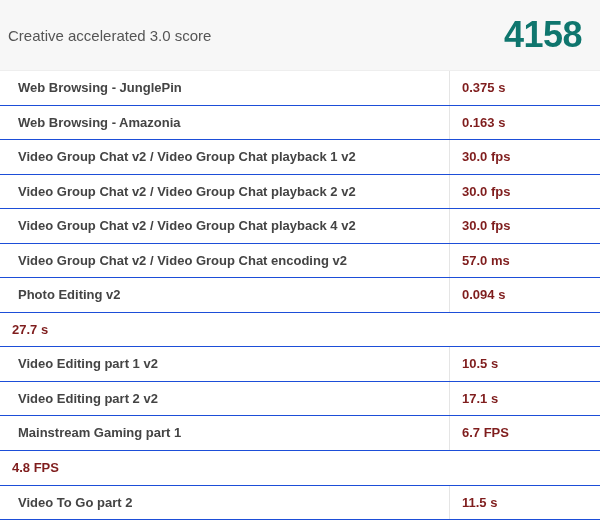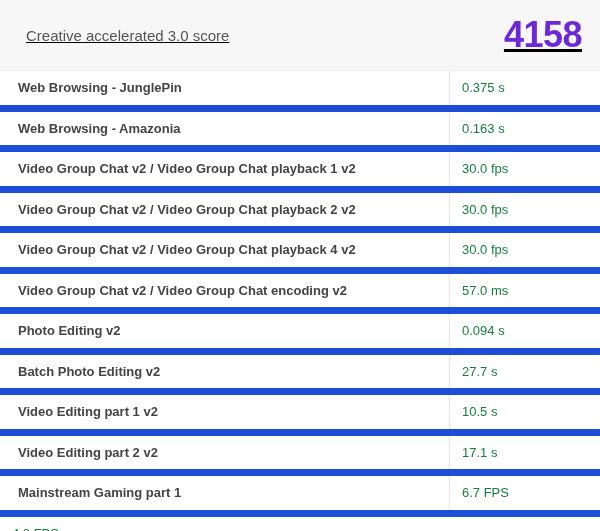--- a/index.html
+++ b/index.html
@@ -9,56 +9,55 @@
     width: 600px;
   }
   .container {
     width: 600px;
   }
   .header {
     display: flex;
     justify-content: space-between;
     align-items: center;
     background: #f7f7f7;
-    padding: 14px 18px 14px 26px;
+    padding: 14px 18px 14px 8px;
     border-bottom: 1px solid #eee;
-    text-decoration: underline;
   }
   .header-title {
     color: #555;
     font-size: 15px;
     font-weight: 400;
   }
   .header-score {
-    color: #6d28d9;
+    color: #0f766e;
     font-size: 36px;
     font-weight: 700;
     letter-spacing: -0.5px;
   }
   .rows {
     width: 100%;
   }
   .row {
     display: flex;
-    border-bottom: 7px solid #1d4ed8;
+    border-bottom: 1px solid #1d4ed8;
     font-size: 13px;
   }
   .cell-label {
     flex: 0 0 450px;
     padding: 8px 10px 8px 18px;
     font-weight: 700;
     color: #444;
     border-right: 1px solid #e5e5e5;
     line-height: 1.35;
   }
   .cell-value {
     flex: 1;
     padding: 8px 10px 8px 12px;
-    color: #15803d;
-    font-weight: 400;
+    color: #7f1d1d;
+    font-weight: 700;
     line-height: 1.35;
   }
 </style>
 </head>
 <body>
 
 <div class="container">
 
   <div class="header">
     <span class="header-title">Creative accelerated 3.0 score</span>
@@ -88,21 +87,20 @@
     </div>
     <div class="row">
       <div class="cell-label">Video Group Chat v2 / Video Group Chat encoding v2</div>
       <div class="cell-value">57.0 ms</div>
     </div>
     <div class="row">
       <div class="cell-label">Photo Editing v2</div>
       <div class="cell-value">0.094 s</div>
     </div>
     <div class="row">
-      <div class="cell-label">Batch Photo Editing v2</div>
       <div class="cell-value">27.7 s</div>
     </div>
     <div class="row">
       <div class="cell-label">Video Editing part 1 v2</div>
       <div class="cell-value">10.5 s</div>
     </div>
     <div class="row">
       <div class="cell-label">Video Editing part 2 v2</div>
       <div class="cell-value">17.1 s</div>
     </div>

